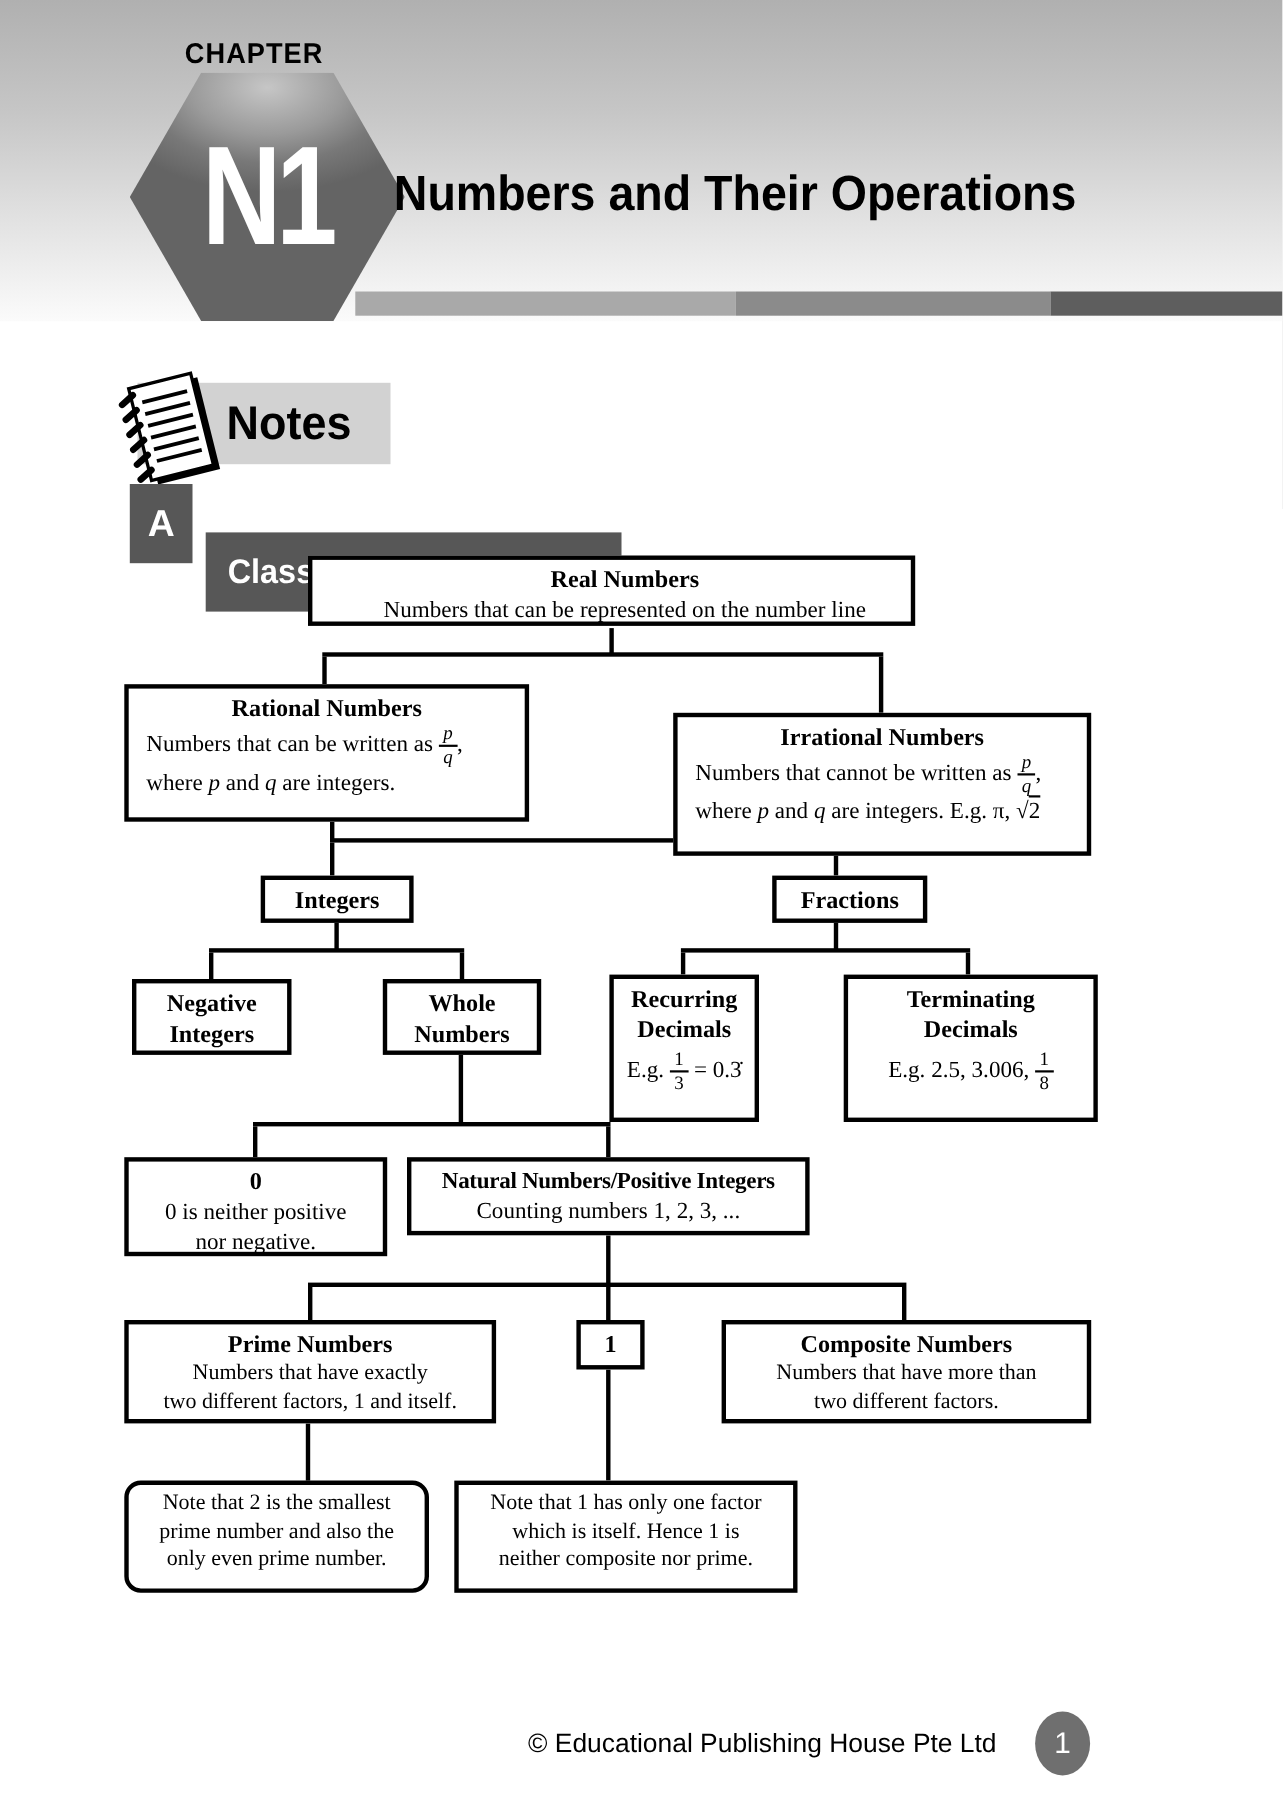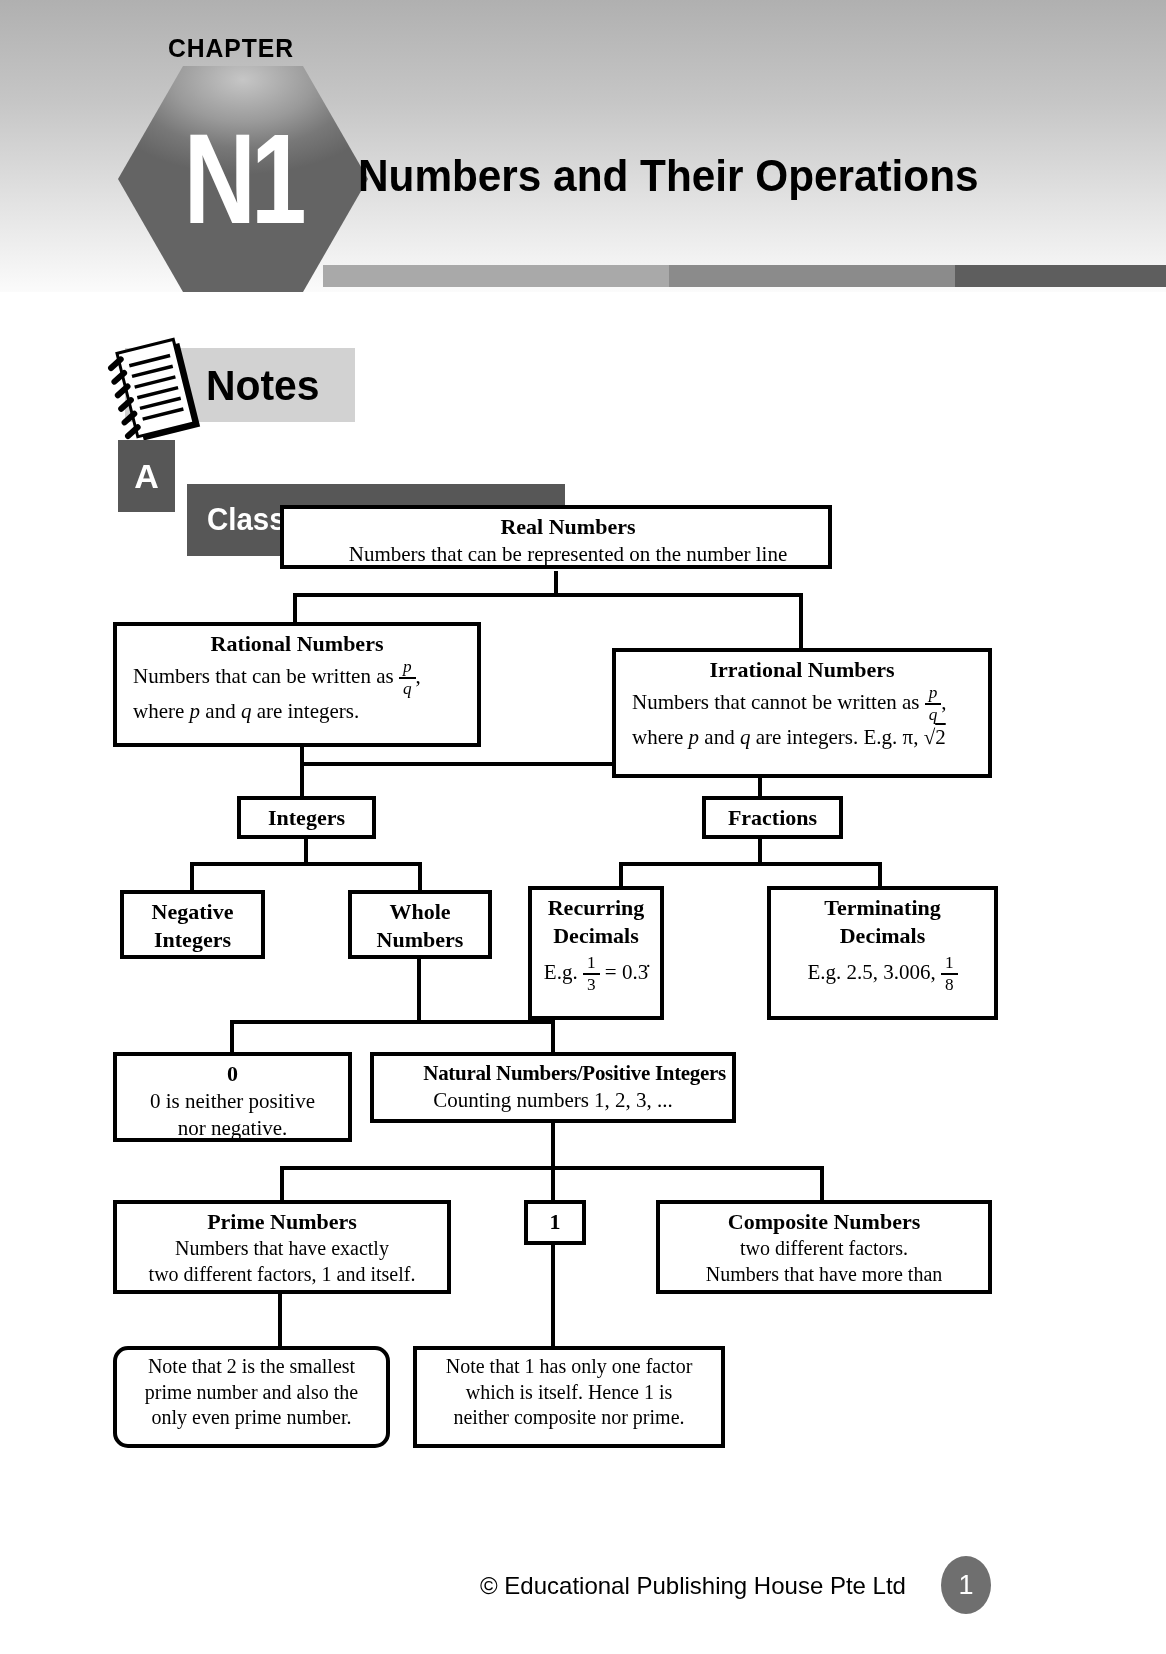--- a/index.html
+++ b/index.html
@@ -172,21 +172,21 @@
   <div class="box" style="left:120px;top:890px;width:145px;height:69px;">
     <div class="t">Negative</div>
     <div class="t">Integers</div>
   </div>
 
   <div class="box" style="left:348px;top:890px;width:144px;height:69px;">
     <div class="t">Whole</div>
     <div class="t">Numbers</div>
   </div>
 
-  <div class="box" style="left:528px;top:886px;width:136px;height:134px;">
+  <div class="box" style="left:554px;top:886px;width:136px;height:134px;">
     <div class="t">Recurring</div>
     <div class="t">Decimals</div>
     <div style="margin-top:4px;">
       <span>E.g.</span>
       <span class="frac"><span class="fn">1</span><span class="fd">3</span></span>
       <span>= 0.3̇</span>
     </div>
   </div>
 
   <div class="box" style="left:767px;top:886px;width:231px;height:134px;">
@@ -198,38 +198,38 @@
     </div>
   </div>
 
   <div class="box" style="left:113px;top:1052px;width:239px;height:90px;">
     <div class="t">0</div>
     <div>0 is neither positive</div>
     <div>nor negative.</div>
   </div>
 
   <div class="box" style="left:370px;top:1052px;width:366px;height:71px;">
-    <div class="t tight" style="font-size:21px;text-align:right;">Natural Numbers/Positive Integers</div>
+    <div class="t tight" style="font-size:21px;">Natural Numbers/Positive Integers</div>
     <div>Counting numbers 1, 2, 3, ...</div>
   </div>
 
   <div class="box" style="left:113px;top:1200px;width:338px;height:94px;">
     <div class="t">Prime Numbers</div>
     <div class="smallbody">Numbers that have exactly</div>
     <div class="smallbody">two different factors, 1 and itself.</div>
   </div>
 
   <div class="box" style="left:524px;top:1200px;width:62px;height:45px;display:flex;align-items:center;justify-content:center;">
     <div class="t">1</div>
   </div>
 
   <div class="box" style="left:656px;top:1200px;width:336px;height:94px;">
     <div class="t">Composite Numbers</div>
+    <div class="smallbody">Numbers that have more than</div>
     <div class="smallbody">two different factors.</div>
-    <div class="smallbody">Numbers that have more than</div>
   </div>
 
   <div class="box" style="left:113px;top:1346px;width:277px;height:102px;border-radius:15px;">
     <div class="smallbody">Note that 2 is the smallest</div>
     <div class="smallbody">prime number and also the</div>
     <div class="smallbody">only even prime number.</div>
   </div>
 
   <div class="box" style="left:413px;top:1346px;width:312px;height:102px;">
     <div class="smallbody">Note that 1 has only one factor</div>

